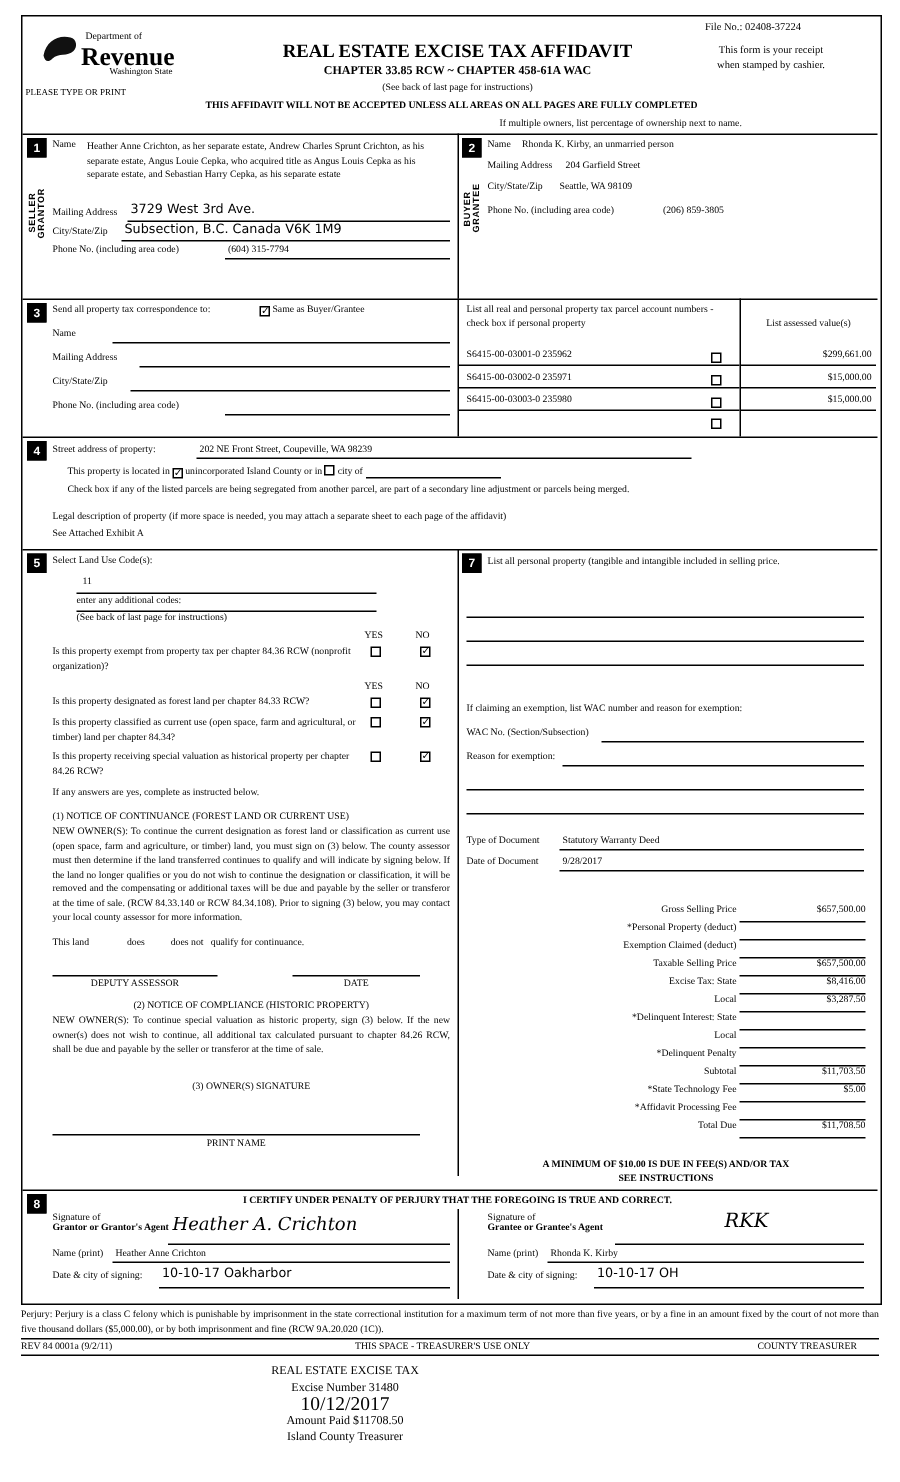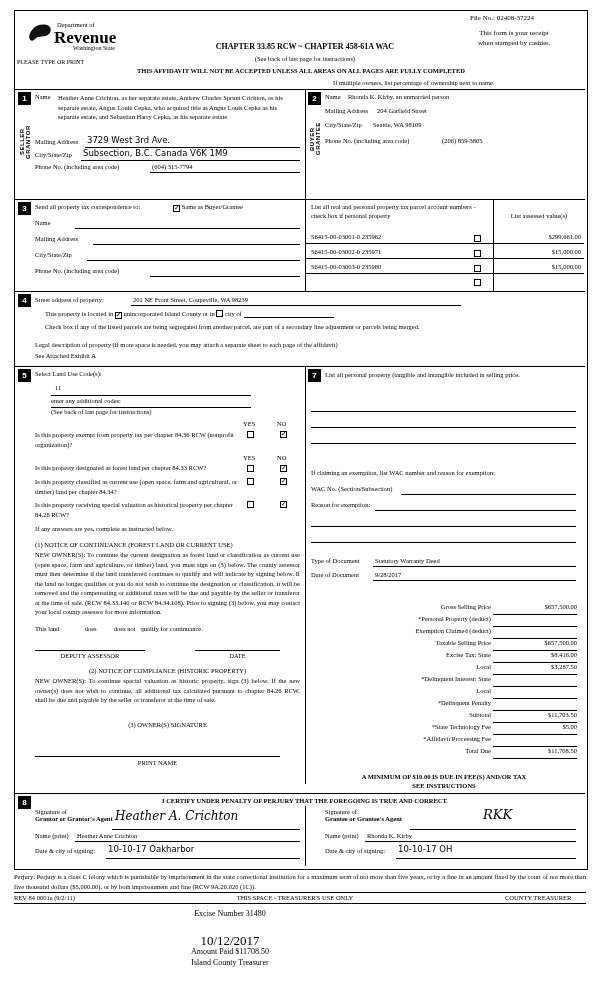--- a/index.html
+++ b/index.html
@@ -42,20 +42,21 @@
     <div class="abs" style="left:6px;top:8px;width:140px;height:34px;">
       <svg width="26" height="26" viewBox="0 0 26 26" style="position:absolute;left:6px;top:2px;">
         <path d="M2 16 C4 6, 12 2, 20 4 C24 5, 25 10, 22 13 C18 17, 12 14, 8 18 C5 21, 3 20, 2 16 Z" fill="#111"></path>
       </svg>
       <div class="abs xs" style="left:36px;top:2px;">Department of</div>
       <div class="abs" style="left:33px;top:9px;font-size:17px;font-weight:bold;font-family:'Liberation Serif',serif;">Revenue</div>
       <div class="abs tiny" style="left:52px;top:26px;">Washington State</div>
     </div>
     <div class="abs tiny" style="left:2px;top:48px;">PLEASE TYPE OR PRINT</div>
 
+    <div class="abs ctr title" style="left:160px;top:16px;width:260px;">REAL ESTATE EXCISE TAX AFFIDAVIT</div>
     <div class="abs ctr md bold" style="left:160px;top:31px;width:260px;">CHAPTER 33.85 RCW ~ CHAPTER 458-61A WAC</div>
     <div class="abs ctr xs" style="left:160px;top:44px;width:260px;">(See back of last page for instructions)</div>
 
     <div class="abs ctr sm" style="left:430px;top:18px;width:138px;">This form is your receipt</div>
     <div class="abs ctr sm" style="left:430px;top:28px;width:138px;">when stamped by cashier.</div>
 
     <div class="abs ctr xs bold" style="left:20px;top:56px;width:532px;">THIS AFFIDAVIT WILL NOT BE ACCEPTED UNLESS ALL AREAS ON ALL PAGES ARE FULLY COMPLETED</div>
     <div class="abs xs" style="left:318px;top:68px;">If multiple owners, list percentage of ownership next to name.</div>
 
     <div class="line" style="left:0;top:78px;width:570px;"></div>
@@ -351,19 +352,20 @@
 
   <div class="abs xs" style="left:14px;top:872px;width:572px;line-height:9.5px;text-align:justify;">Perjury:  Perjury is a class C felony which is punishable by imprisonment in the state correctional institution for a maximum term of not more than five years, or by a fine in an amount fixed by the court of not more than five thousand dollars ($5,000.00), or by both imprisonment and fine (RCW 9A.20.020 (1C)).</div>
 
   <div class="line" style="left:14px;top:892px;width:572px;"></div>
   <div class="abs xs" style="left:14px;top:894px;">REV 84 0001a (9/2/11)</div>
   <div class="abs xs ctr" style="left:180px;top:894px;width:230px;">THIS SPACE - TREASURER'S USE ONLY</div>
   <div class="abs xs" style="left:505px;top:894px;">COUNTY TREASURER</div>
   <div class="line" style="left:14px;top:903px;width:572px;"></div>
 
   <div class="abs ctr" style="left:80px;top:908px;width:300px;line-height:11px;">
+    <div class="md">REAL ESTATE EXCISE TAX</div>
     <div class="md">Excise Number 31480</div>
-    <div style="font-size:13px;margin-top:16px;">10/12/2017</div>
+    <div style="font-size:13px;">10/12/2017</div>
     <div class="md">Amount Paid $11708.50</div>
     <div class="md">Island County Treasurer</div>
   </div>
 
 </div>
 
 </body></html>

